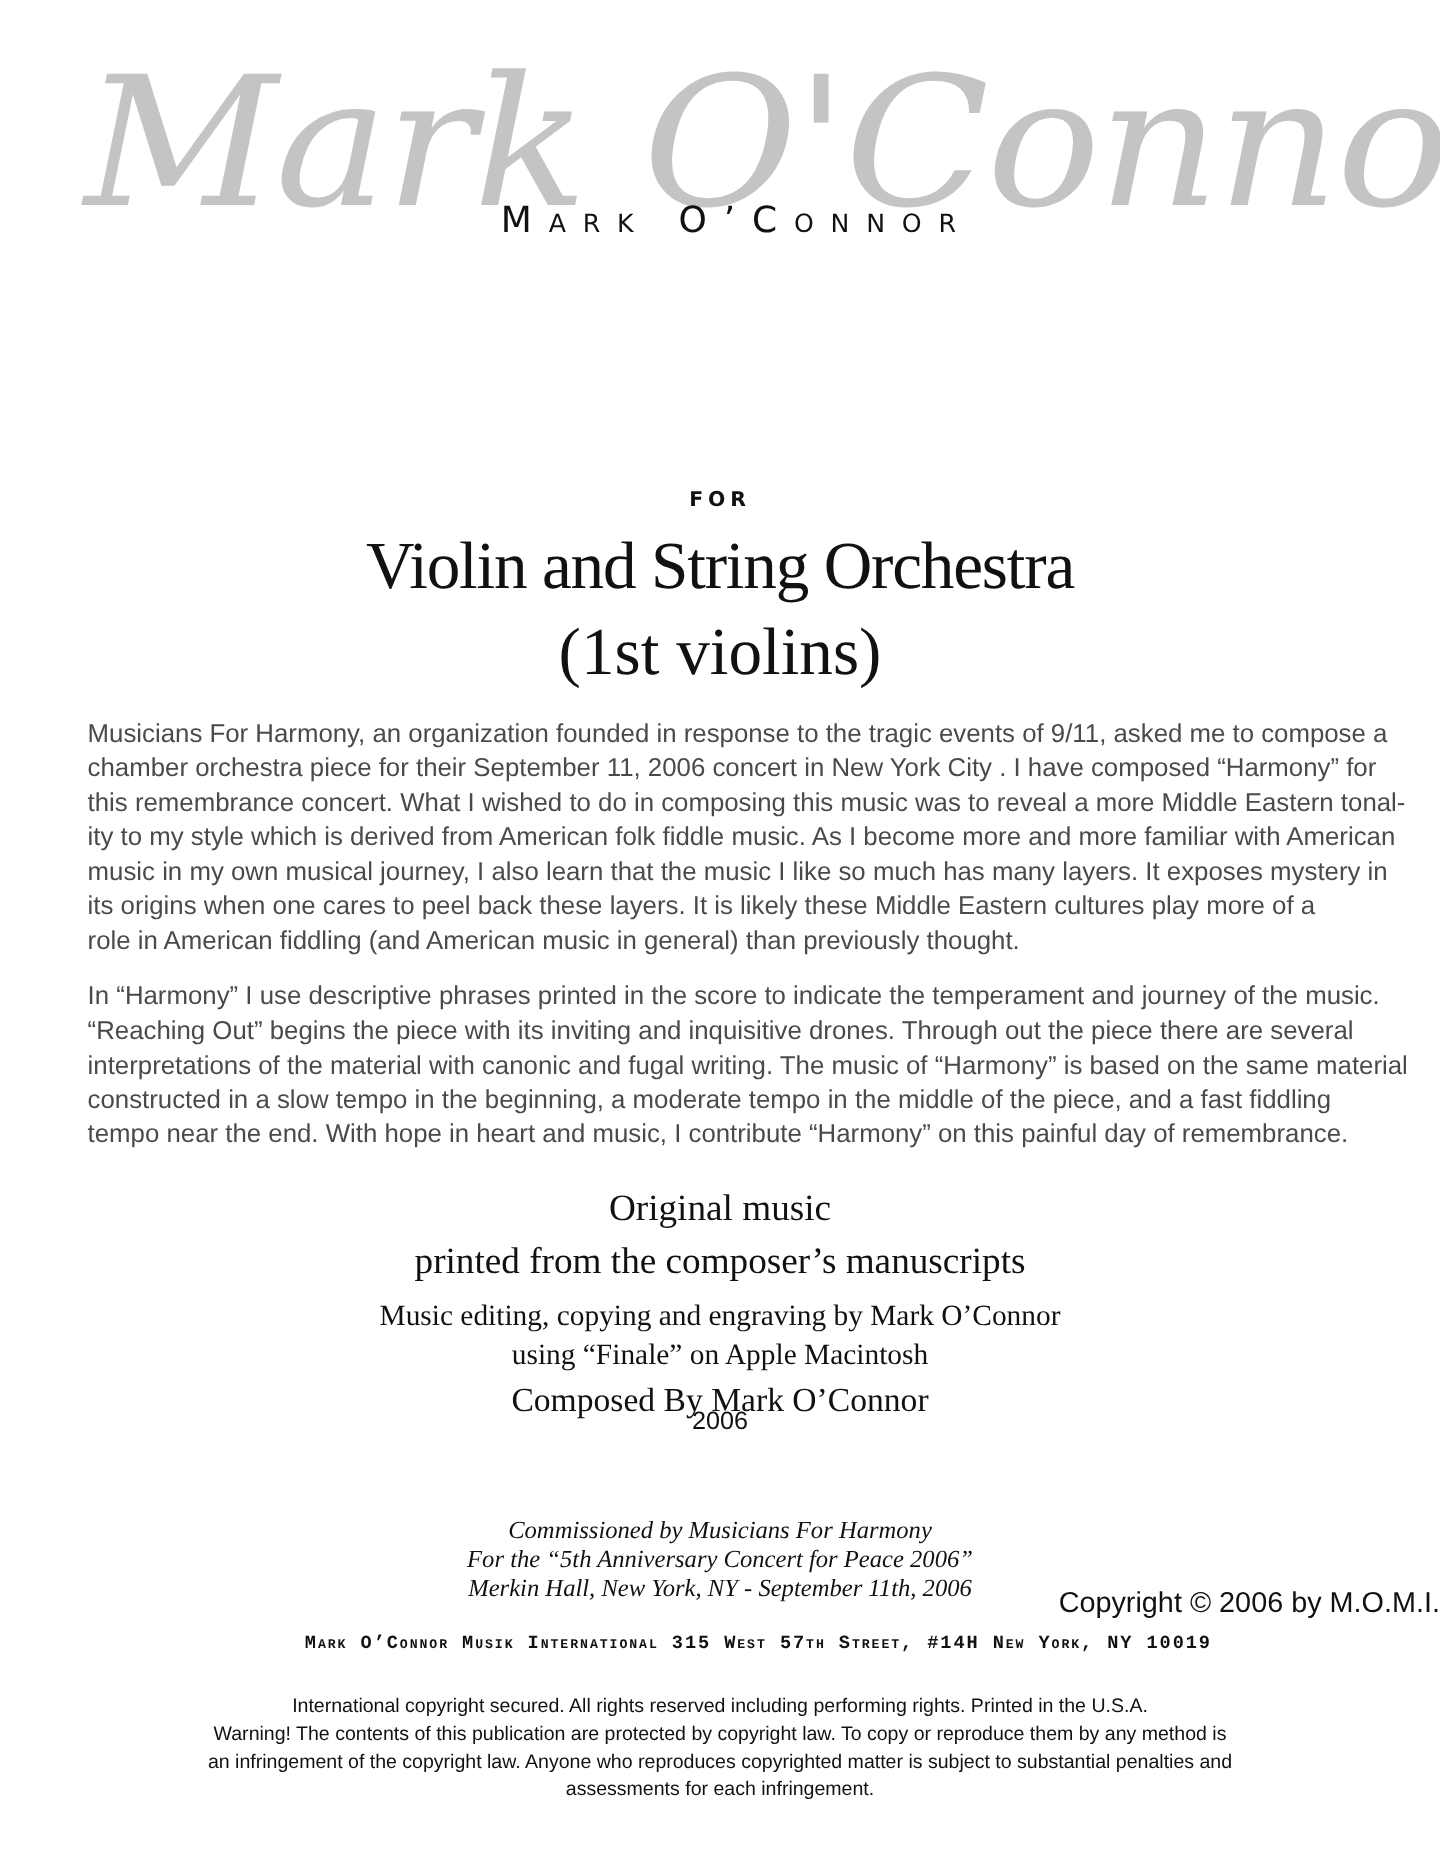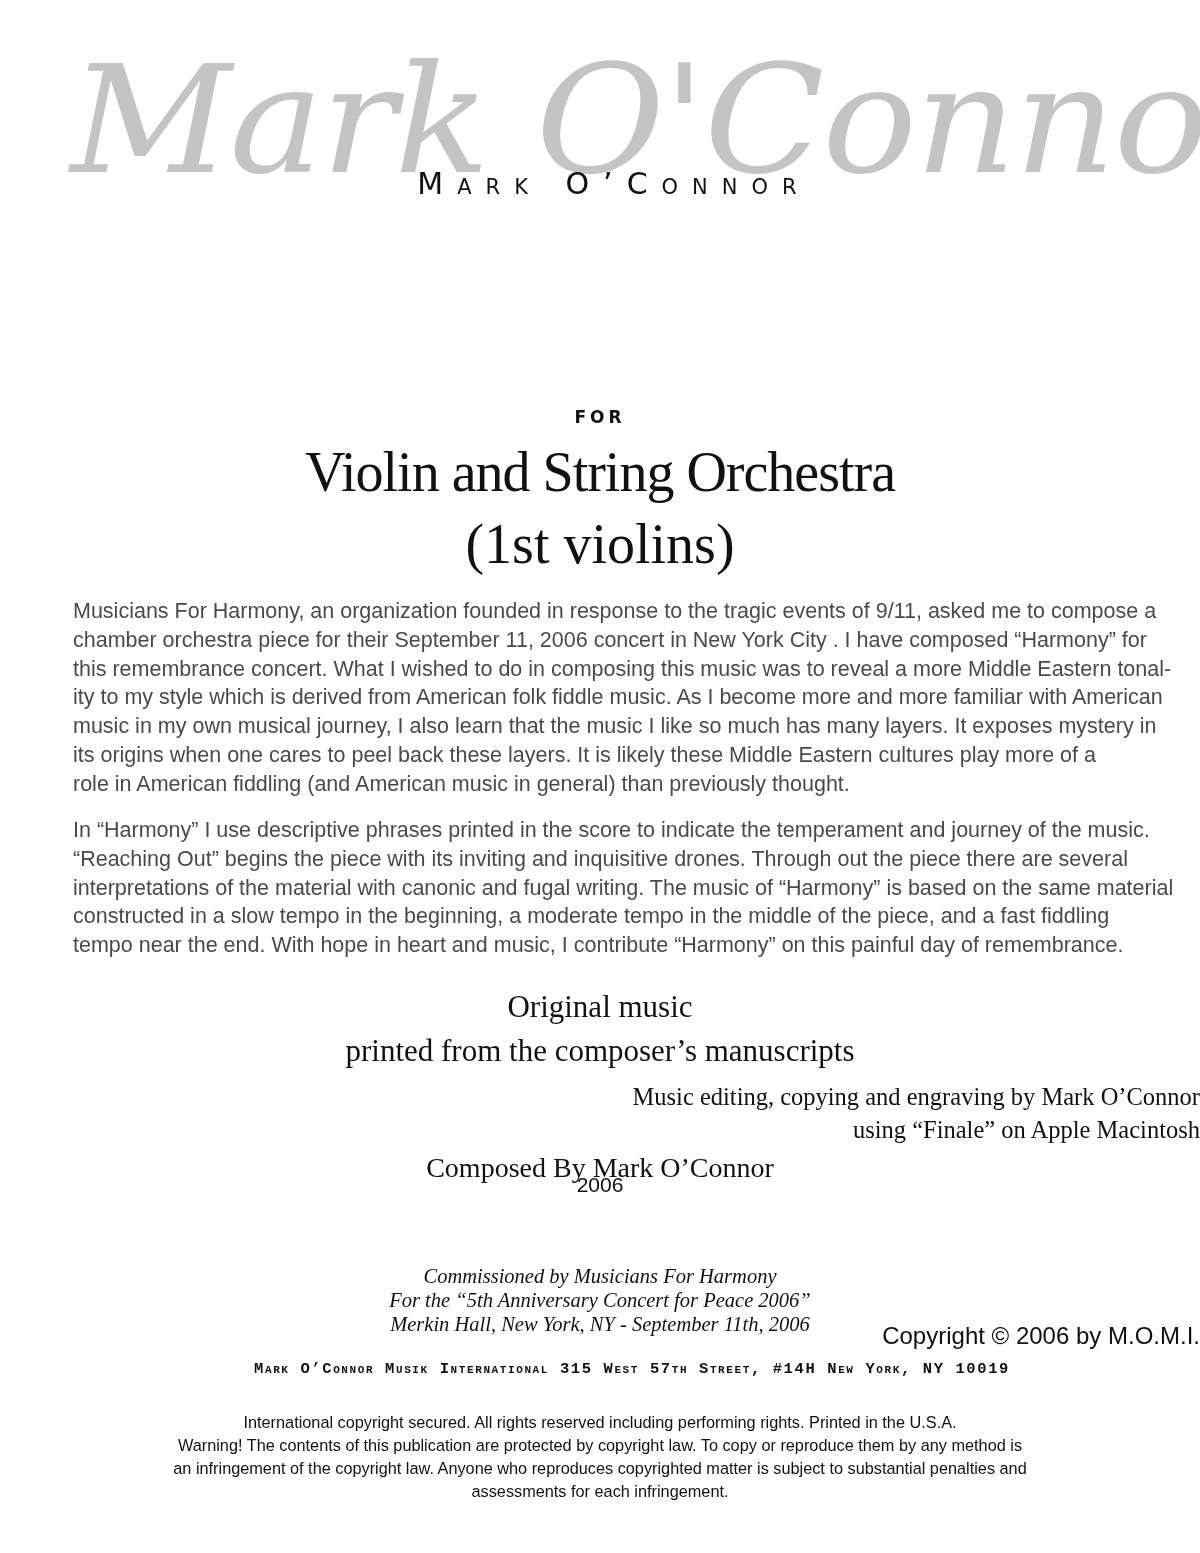--- a/index.html
+++ b/index.html
@@ -35,21 +35,21 @@
     .para {
       position: absolute; left: 73px; width: 1060px;
       font-family: Liberation Sans, sans-serif;
       font-size: 21.5px; line-height: 28.8px; color: #4a4a4a;
     }
     .para .line { display: block; white-space: nowrap; }
     .para1 { top: 597px; }
     .para2 { top: 816px; }
 
     .orig { top: 985px; font-size: 31px; line-height: 44px; }
-    .editing { top: 1080px; font-size: 24.5px; line-height: 33px; text-align: right; }
+    .editing { top: 1080px; font-size: 24.5px; line-height: 33px; }
     .year { top: 1172px; font-size: 21px; line-height: 26px; }
     .composed { top: 1150px; font-size: 28px; line-height: 36px; }
     .commission { top: 1264px; font-size: 20.5px; line-height: 24px; font-style: italic; }
 
     .publisher {
       top: 1358px; font-family: Liberation Mono, monospace; font-size: 15.5px;
       letter-spacing: 1.6px; line-height: 22px; font-weight: bold; color: #111; margin-left: 32px;
     }
     .copyright { top: 1324px; font-size: 24px; line-height: 24px; text-align: right; }
     .legal { top: 1411px; font-size: 16.3px; line-height: 23px; }

